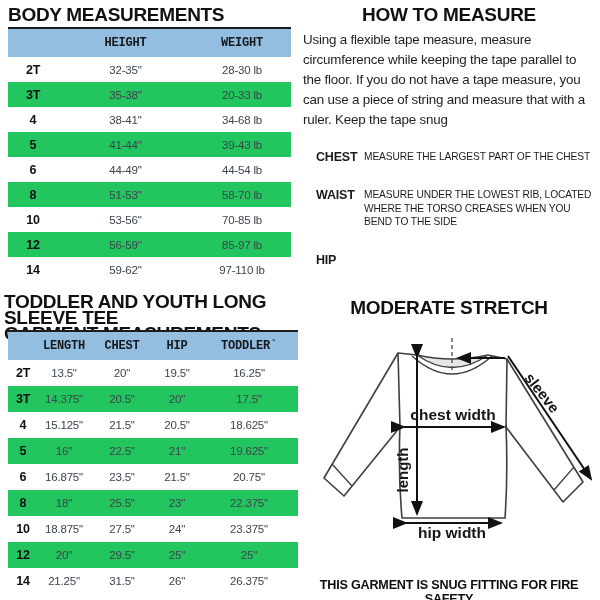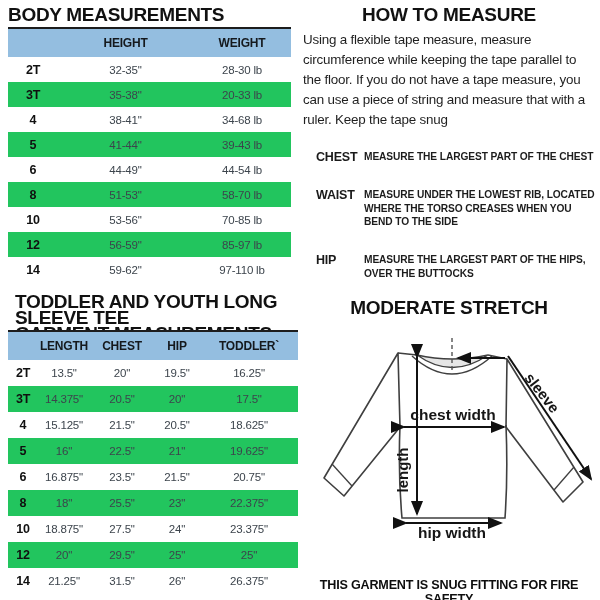--- a/index.html
+++ b/index.html
@@ -23,40 +23,40 @@
   .size-table { border-top: 2px solid #1c1c1c; }
   .trow { display: grid; align-items: center; }
   .trow.head { background: #94bee0; height: 28px; }
   .trow.body-row { height: 25px; background: #ffffff; }
   .trow.body-row2 { height: 26px; background: #ffffff; }
   .trow.alt { background: #22c55e; }
   .t1 { grid-template-columns: 50px 135px 1fr; }
   .t2 { grid-template-columns: 30px 52px 64px 46px 1fr; }
   .hcell {
     font-weight: bold; font-size: 12px; letter-spacing: -0.2px;
-    text-align: center; color: #15191d;
+    text-align: center; color: #15191d; font-family: Liberation Mono, monospace;
   }
   .size-cell {
     font-weight: bold; font-size: 12.5px; text-align: center; color: #101010;
     letter-spacing: -0.2px;
   }
   .val-cell {
     font-weight: 400; font-size: 11.5px; text-align: center; color: #3c444c;
     letter-spacing: -0.2px;
   }
 
   
   .htm-para {
     font-size: 13.4px; line-height: 1.5; text-align: left; color: #1f1f1f;
     letter-spacing: -0.2px;
   }
   .m-item { display: grid; grid-template-columns: 46px 1fr; column-gap: 2px; }
   .m-label { font-weight: bold; font-size: 12.5px; letter-spacing: -0.2px; }
   .m-desc {
-    font-weight: bold; font-size: 10.2px; line-height: 1.34; color: #1c1c1c;
+    font-weight: normal; font-size: 10.2px; line-height: 1.34; color: #1c1c1c;
     letter-spacing: -0.1px;
   }
 
   
   svg text {
     font-family: "Liberation Sans", sans-serif; font-weight: bold;
     fill: #161616;
   }
 
   
@@ -118,21 +118,21 @@
         <div class="val-cell">85-97 lb</div>
       </div>
       <div class="trow body-row t1">
         <div class="size-cell">14</div>
         <div class="val-cell">59-62"</div>
         <div class="val-cell">97-110 lb</div>
       </div>
     </div>
 </div>
 
-<div class="abs section-title" style="left:15px; top:294px; width:270px;">
+<div class="abs section-title" style="left:4px; top:294px; width:270px;">
   <div>TODDLER AND YOUTH LONG SLEEVE TEE</div>
   <div>GARMENT MEASUREMENTS</div>
 </div>
 
 <div class="abs size-table" style="left:8px; top:330px; width:290px;">
   <div class="trow head t2">
     <div class="hcell"></div>
     <div class="hcell">LENGTH</div>
     <div class="hcell">CHEST</div>
     <div class="hcell">HIP</div>
@@ -213,21 +213,20 @@
     <div class="m-item">
       <div class="m-label">CHEST</div>
       <div class="m-desc">MEASURE THE LARGEST PART OF THE CHEST</div>
     </div>
     <div class="m-item">
       <div class="m-label">WAIST</div>
       <div class="m-desc">MEASURE UNDER THE LOWEST RIB, LOCATED WHERE THE TORSO CREASES WHEN YOU BEND TO THE SIDE</div>
     </div>
     <div class="m-item">
       <div class="m-label">HIP</div>
-      <div class="m-desc">MEASURE THE LARGEST PART OF THE HIPS, OVER THE BUTTOCKS</div>
     </div>
   </div>
 
 <div class="abs section-title centered-title" style="left:303px; top:300px; width:292px;">MODERATE STRETCH</div>
 
 <svg class="abs" style="left:300px; top:330px;" width="300" height="240" viewBox="0 0 300 240">
   <defs>
     <marker id="ah" markerWidth="9" markerHeight="8" refX="6.5" refY="3" orient="auto">
       <path d="M0,0 L7.5,3 L0,6 Z" fill="#111"></path>
     </marker>

